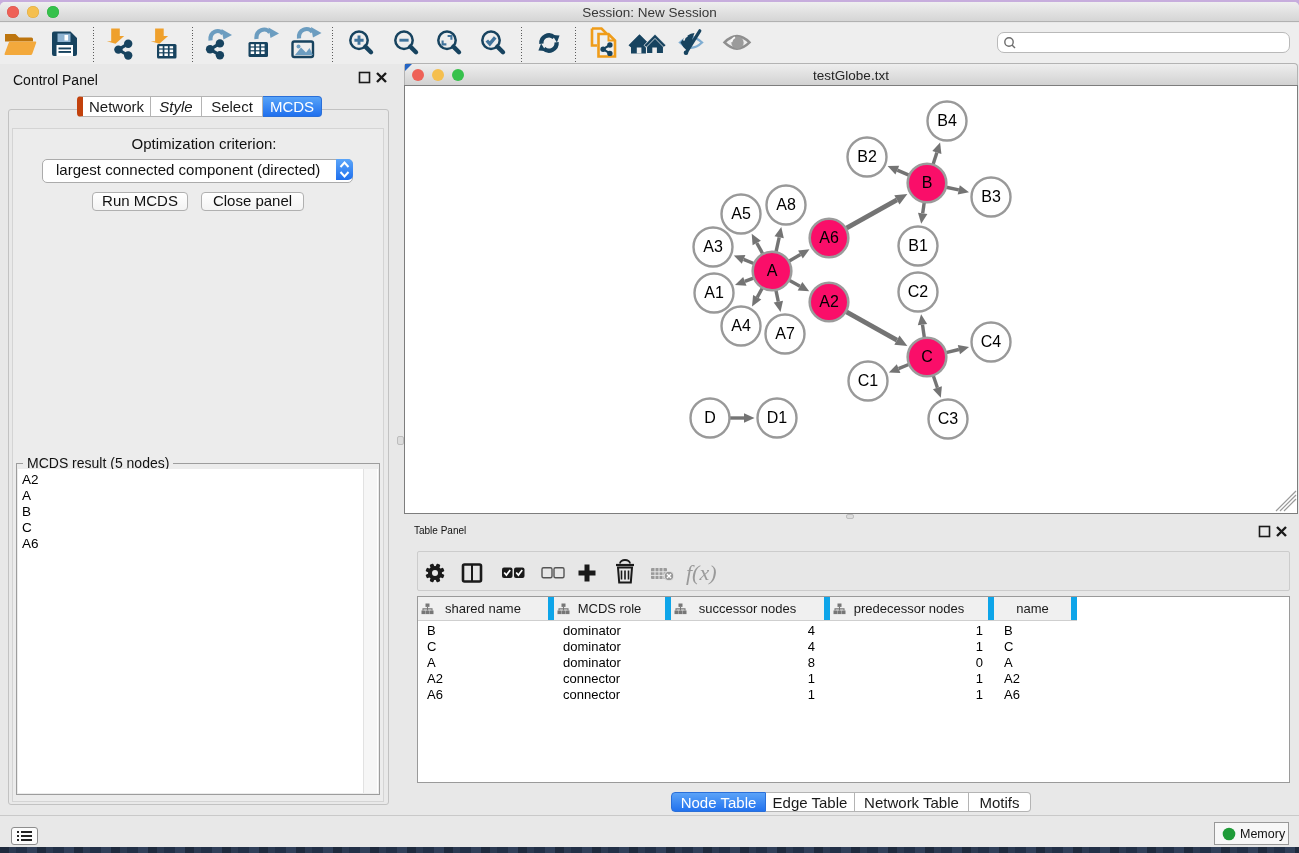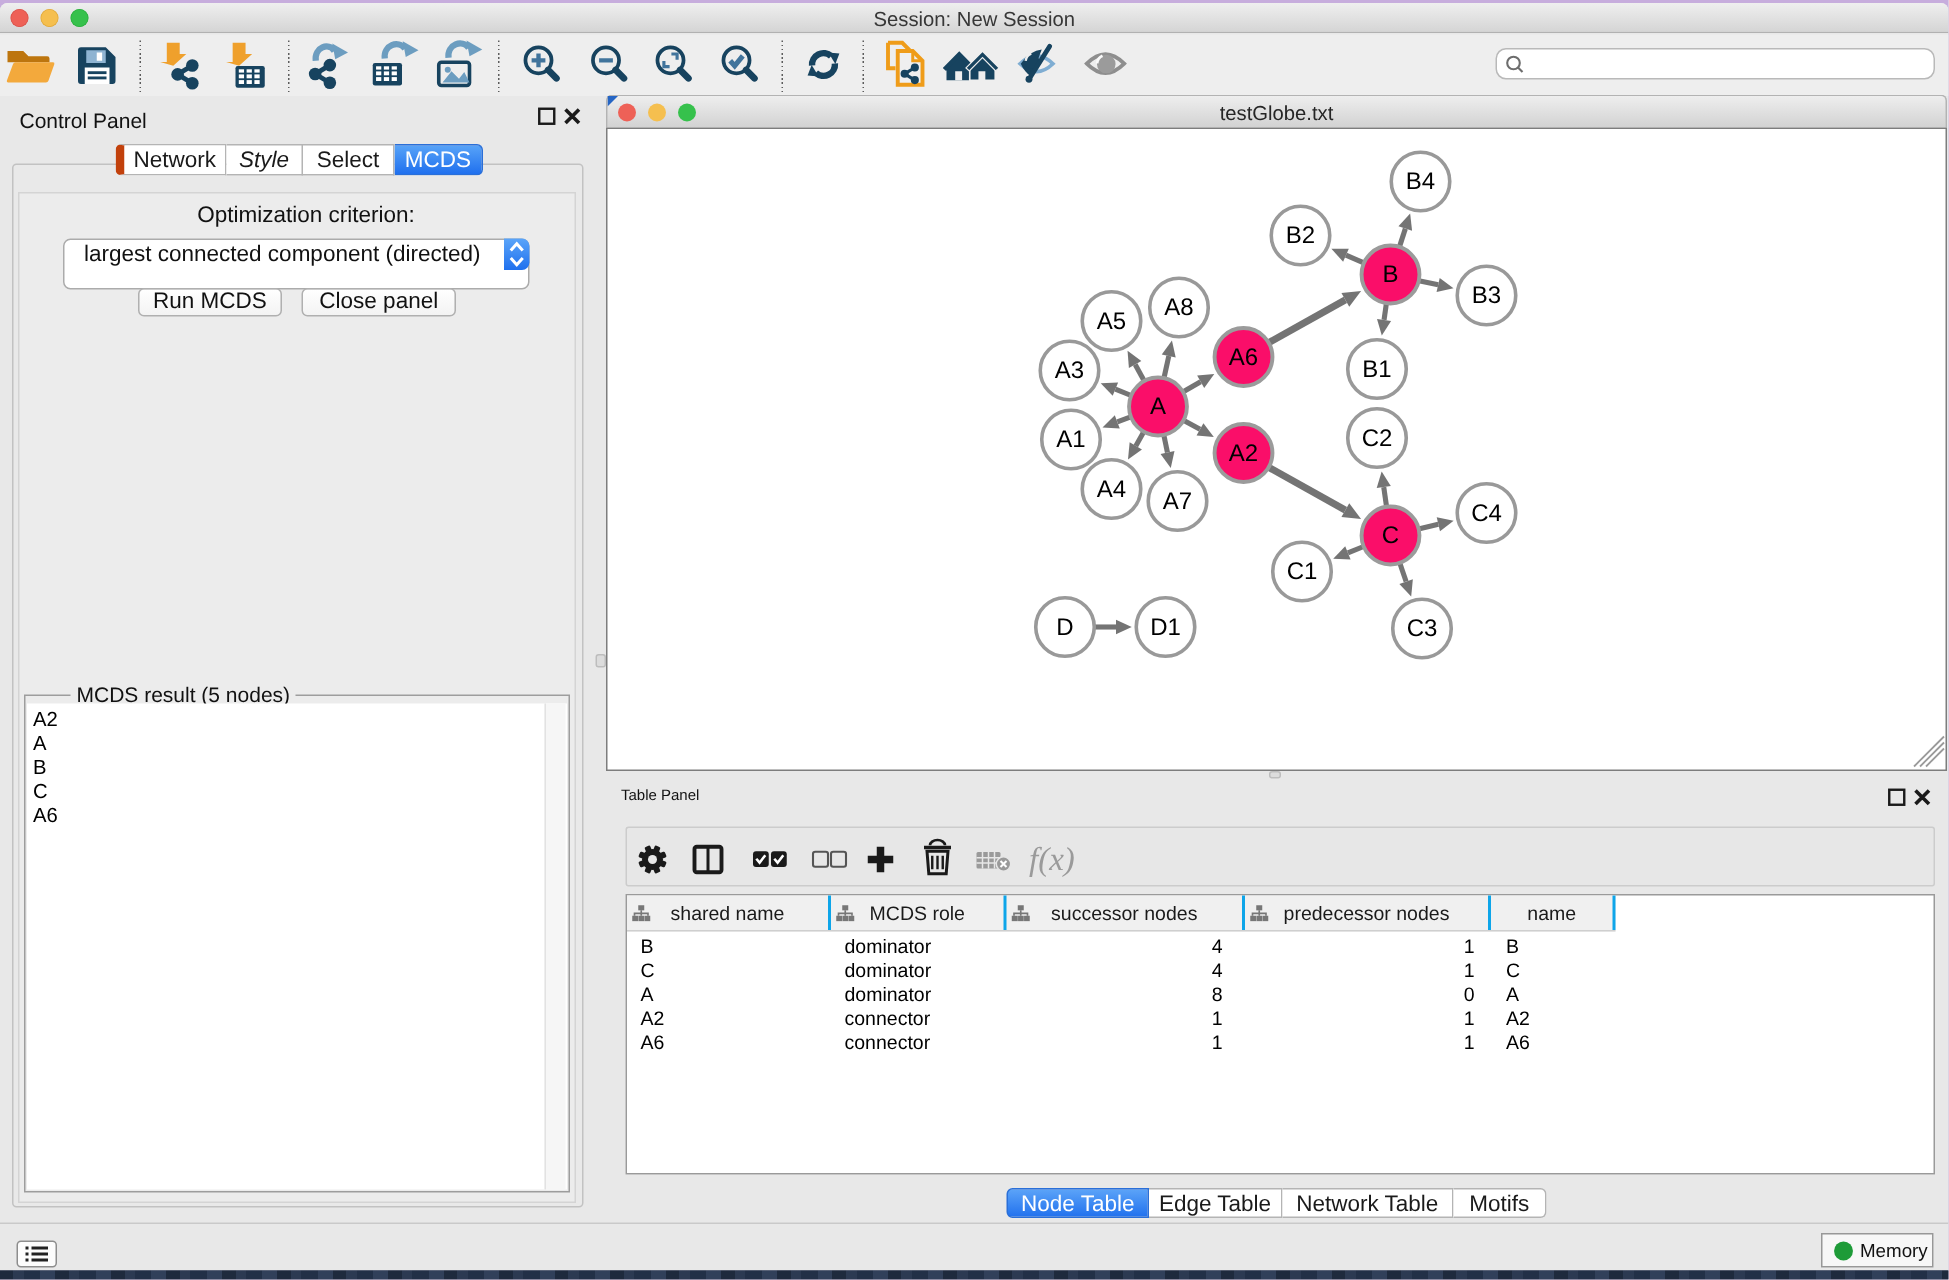--- a/index.html
+++ b/index.html
@@ -31,32 +31,32 @@
 .cptab { height:21px; border:1px solid #b4b4b4; border-left:none; background:#ffffff;
   font-size:15px; color:#1a1a1a; display:flex; align-items:center; justify-content:center; padding-bottom:1px; }
 .cptab.first { border-left:6px solid #c2410c; border-radius:4px 0 0 4px; }
 .cptab.sel { background:linear-gradient(#57a3f8,#2070ee); color:#fff; border-color:#2a6fd8;
   border-radius:0 4px 4px 0; }
 #cp-pane { position:absolute; left:8px; top:107px; width:381px; height:696px;
   background:#e9e9e9; border:1px solid #c2c2c2; border-radius:3px; }
 #cp-inner { position:absolute; left:12px; top:126px; width:372px; height:674px;
   background:#ececec; border:1px solid #d4d4d4; }
 #opt-label { position:absolute; left:6px; top:6px; width:100%; text-align:center; font-size:15px; color:#111; }
-#dropdown { position:absolute; left:29px; top:30px; width:311px; height:34px; background:#fff;
+#dropdown { position:absolute; left:29px; top:30px; width:311px; height:24px; background:#fff;
   border:1px solid #ababab; border-radius:5px; }
 #dropdown .dd-text { position:absolute; left:13px; top:1px; font-size:15px; color:#111; }
 #dd-step { position:absolute; right:-1px; top:-1px; width:17px; height:21px;
   background:linear-gradient(#5ba5f9,#1f70ee); border-radius:0 5px 5px 0; }
 .btn { position:absolute; top:63px; height:19px; background:linear-gradient(#ffffff,#f3f3f3);
   border:1px solid #b0b0b0; border-radius:4px; font-size:15px; color:#111;
   display:flex; align-items:center; justify-content:center; padding-bottom:2px; }
 
 #groupbox { position:absolute; left:3px; top:327px; width:365px; height:340px; }
 #gb-border { position:absolute; left:0; top:7px; width:364px; height:332px; border:1px solid #9d9d9d; }
-#gb-title { position:absolute; left:7px; top:-1px; background:#ececec; padding:0 4px; font-size:14px; color:#111;margin-left:24px; }
+#gb-title { position:absolute; left:7px; top:-1px; background:#ececec; padding:0 4px; font-size:14px; color:#111; }
 #gb-list { position:absolute; left:2px; top:13px; width:360px; height:324px; background:#fff; }
 #gb-scroll { position:absolute; right:1px; top:0; width:14px; height:100%; background:#f6f6f6;
   border-left:1px solid #e2e2e2; }
 .li { position:absolute; left:4px; font-size:13.5px; color:#000; }
 
 .divh { position:absolute; background:#dcdcdc; border:1px solid #bdbdbd; border-radius:2px; }
 
 #netwin { position:absolute; left:404px; top:61px; width:894px; height:451px; }
 #net-titlebar { position:absolute; left:0; top:0; width:894px; height:23px;
   background:linear-gradient(#eeeeee,#d2d2d2); border-radius:4px 4px 0 0;
@@ -66,21 +66,21 @@
   border:1px solid #7d7d7d; }
 #net-corner { position:absolute; left:1px; top:1px; z-index:3; }
 
 #tp-title { position:absolute; left:414px; top:523px; font-size:10px; color:#111; }
 #tp-toolbar { position:absolute; left:417px; top:549px; width:873px; height:40px; background:#e7e7e7;
   border:1px solid #cccccc; border-radius:2px; }
 #tp-table { position:absolute; left:417px; top:594px; width:873px; height:187px; background:#fff;
   border:1px solid #9a9a9a; }
 #tp-header { position:absolute; left:0; top:0; width:659px; height:24px; background:#f0f0f0;
   border-bottom:1px solid #cfcfcf; }
-.th { position:absolute; top:0; height:23px; border-right:2px solid #0ea5e9; }
+.th { position:absolute; top:0; height:23px; border-right:6px solid #0ea5e9; }
 .th .lbl { position:absolute; top:4px; width:100%; text-align:center; font-size:13px; color:#1a1a1a; }
 .td { position:absolute; font-size:13px; color:#000; height:16px; }
 
 #bot-tabs { position:absolute; left:671px; top:790px; height:20px; display:flex; }
 .btab { height:20px; border:1px solid #b4b4b4; border-left:none; background:#fff;
   font-size:15px; color:#1a1a1a; display:flex; align-items:center; justify-content:center; padding-bottom:0; }
 .btab.sel { background:linear-gradient(#5ba3f8,#2272ee); color:#fff; border-color:#2a6fd8;
   border-radius:4px 0 0 4px; border-left:1px solid #2a6fd8; }
 .btab.last { border-radius:0 4px 4px 0; }
 

